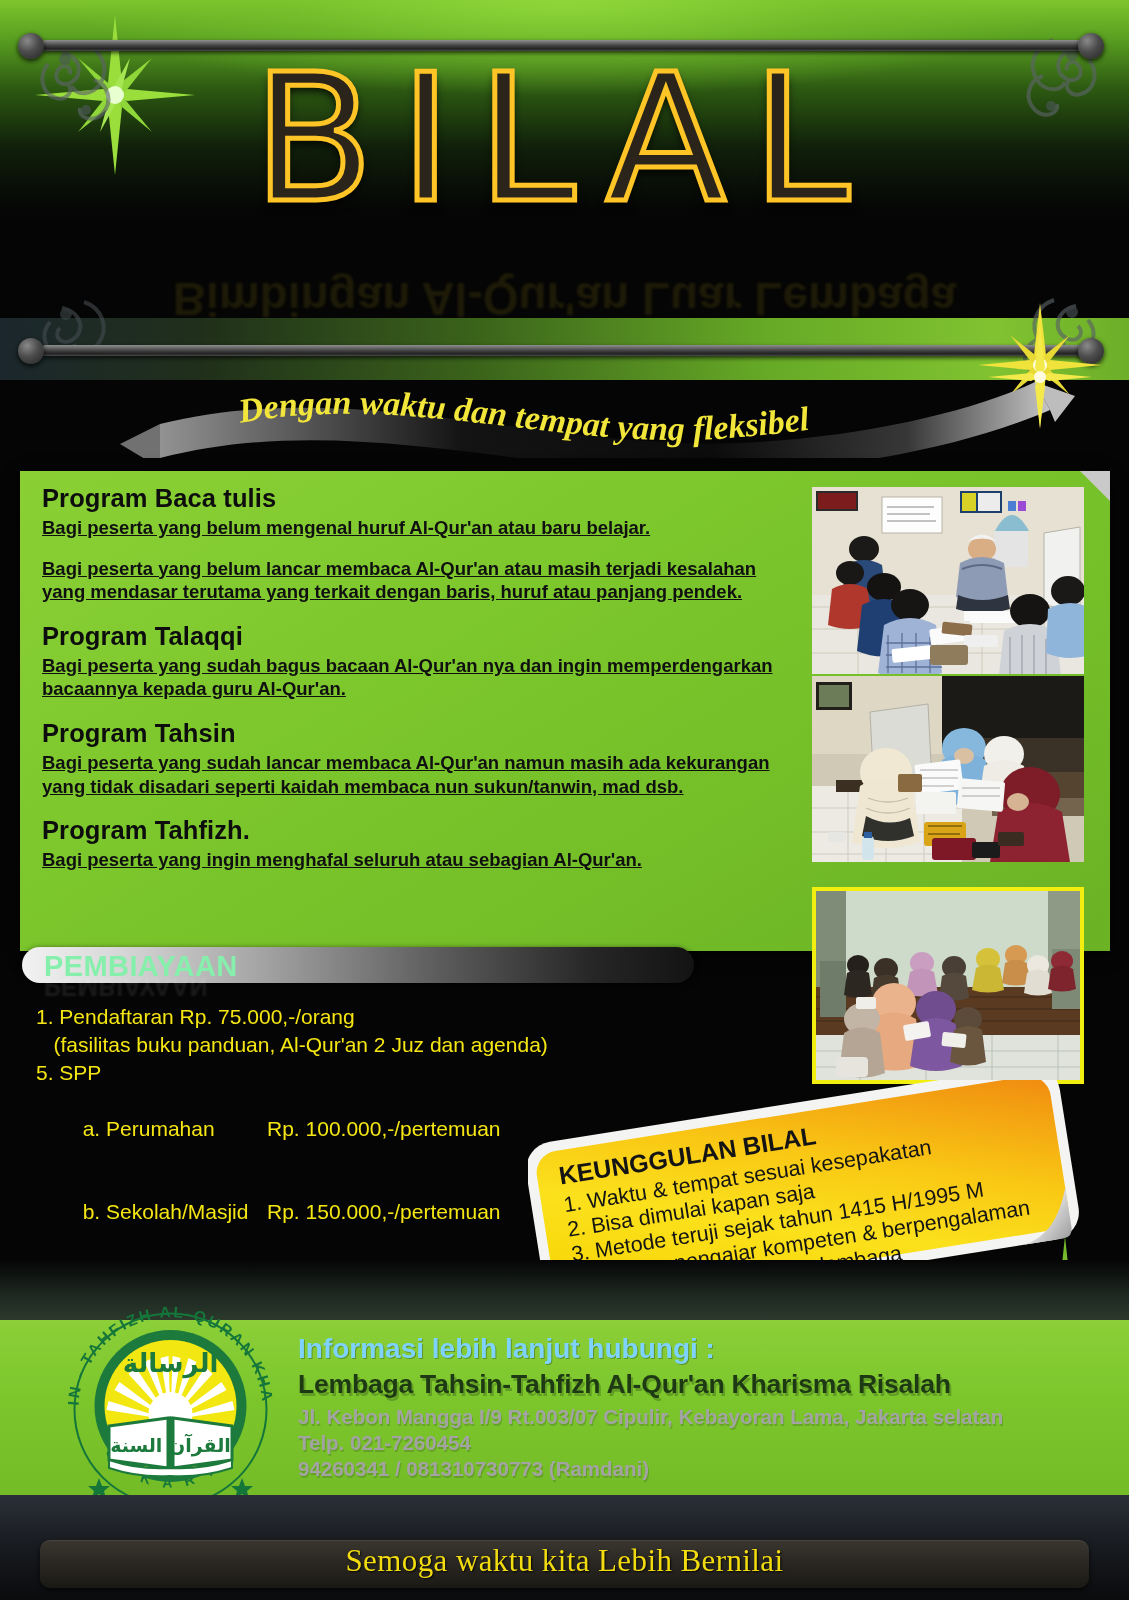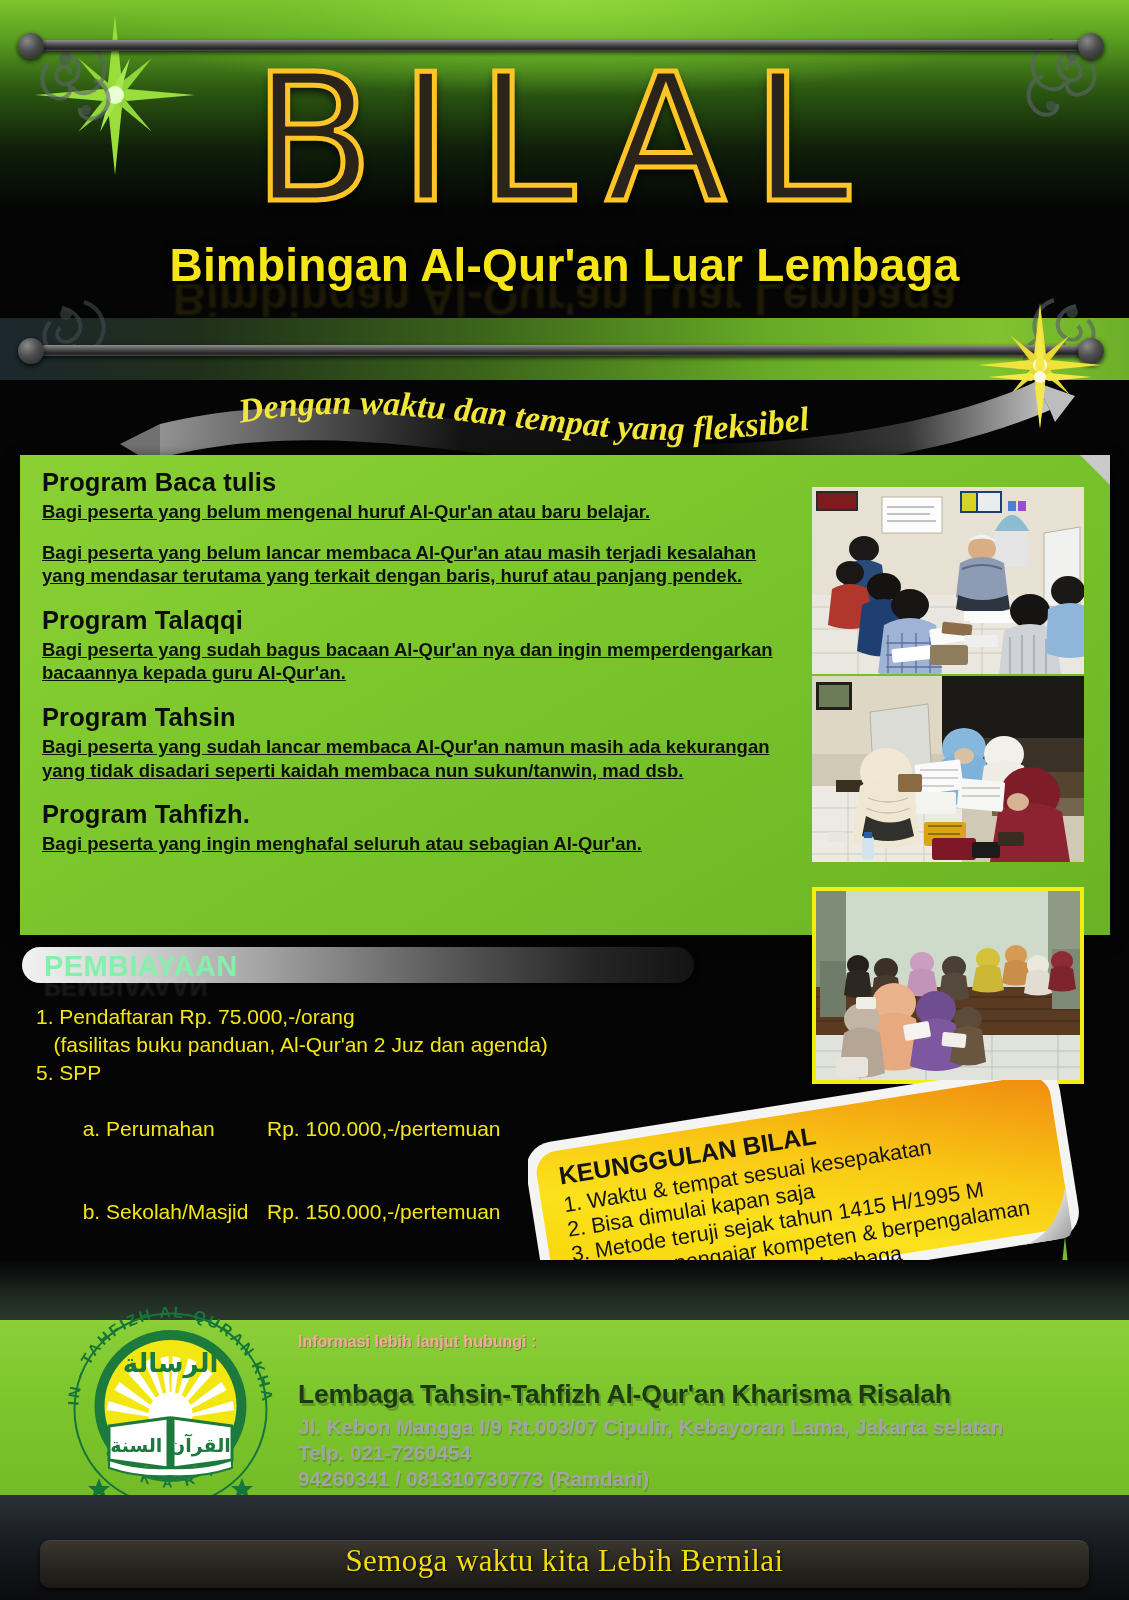--- a/index.html
+++ b/index.html
@@ -85,21 +85,21 @@
     filter:blur(1px);
     pointer-events:none;
   }
 
   
   .ribbon-zone{position:absolute;left:0;top:366px;width:1129px;height:92px;}
   .tagline-svg{position:absolute;left:0;top:0;}
 
   
   .green-panel{
-    position:absolute;left:20px;top:455px;width:1090px;height:480px;
+    position:absolute;left:20px;top:471px;width:1090px;height:480px;
     background:linear-gradient(150deg,#8ad035 0%,#7cc72c 38%,#73bd28 72%,#6bb224 100%);
     box-shadow:0 4px 14px rgba(0,0,0,.75);
   }
   .panel-fold{
     position:absolute;right:0;top:0;width:0;height:0;
     border-top:30px solid #c9c9c9;
     border-left:30px solid transparent;
   }
   .prog-list{
     position:absolute;left:22px;top:12px;width:760px;
@@ -152,23 +152,23 @@
     position:absolute;left:0;top:1320px;width:1129px;height:175px;
     background:linear-gradient(180deg,#8ccf38 0%,#7cc62c 45%,#74bc27 100%);
   }
   .footer-fade{
     position:absolute;left:0;top:1260px;width:1129px;height:62px;
     background:linear-gradient(180deg,#050505 0%,#1f2a22 60%,#2c3a2c 100%);
   }
   .logo-wrap{position:absolute;left:63px;top:1302px;width:215px;height:215px;}
   .footer-txt{position:absolute;left:298px;top:1333px;width:790px;}
   .foot-lead{
-    font-size:16px;font-weight:bold;color:#fca5a5;
+    font-size:28px;font-weight:bold;color:#7dd3fc;
     text-shadow:1px 1px 0 rgba(0,0,0,.28);
-    margin-bottom:28px;
+    margin-bottom:4px;
   }
   .foot-org{
     font-size:26.5px;font-weight:bold;color:#1e3a14;
     text-shadow:2px 3px 0 rgba(40,70,20,.32);
     margin-bottom:4px;letter-spacing:-.2px;
   }
   .foot-line{
     font-size:20.5px;font-weight:bold;color:#a3a3a3;line-height:1.27;
     text-shadow:1px 2px 0 rgba(60,95,30,.30);
   }
@@ -246,21 +246,20 @@
   </svg>
 
   <div class="rod" id="rod1"></div>
   <div class="rod-cap" id="rod1capL"></div>
   <div class="rod-cap" id="rod1capR"></div>
 
   <div class="bilal-wrap">
     <div class="bilal">BILAL</div>
   </div>
   <div class="bilal-sub-ghost">Bimbingan Al-Qur'an Luar Lembaga</div>
-  <div class="bilal-sub">Bimbingan Al-Qur'an Luar Lembaga</div>
 
   <div class="band2"></div>
 
   <svg class="swirl" style="left:28px;top:288px;" width="120" height="95" viewBox="0 0 120 95">
     <g fill="none" stroke="#454c50" stroke-width="4" opacity=".8">
       <path d="M34,20 C54,24 58,44 44,52 C34,58 24,48 32,40"></path>
       <path d="M56,14 C74,20 82,40 70,56 C62,66 48,66 46,56"></path>
       <path d="M22,34 C12,46 16,62 30,66"></path>
     </g>
     <circle cx="38" cy="26" r="6" fill="#3f4649" opacity=".8"></circle>

